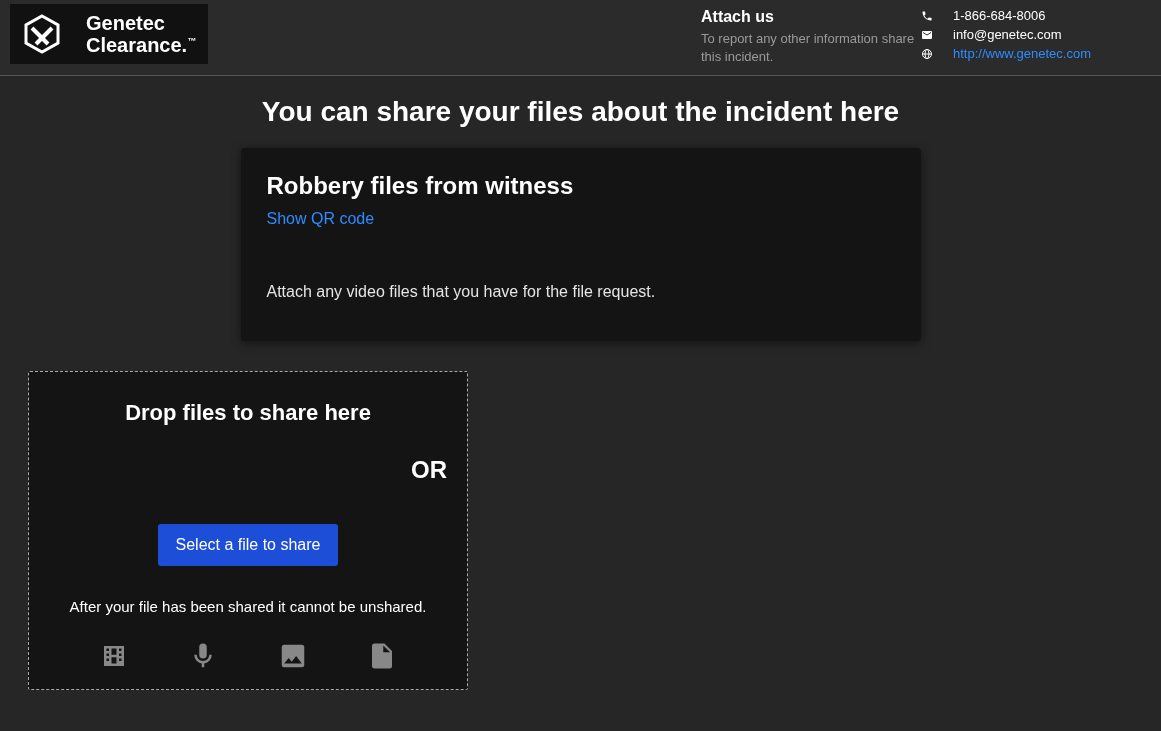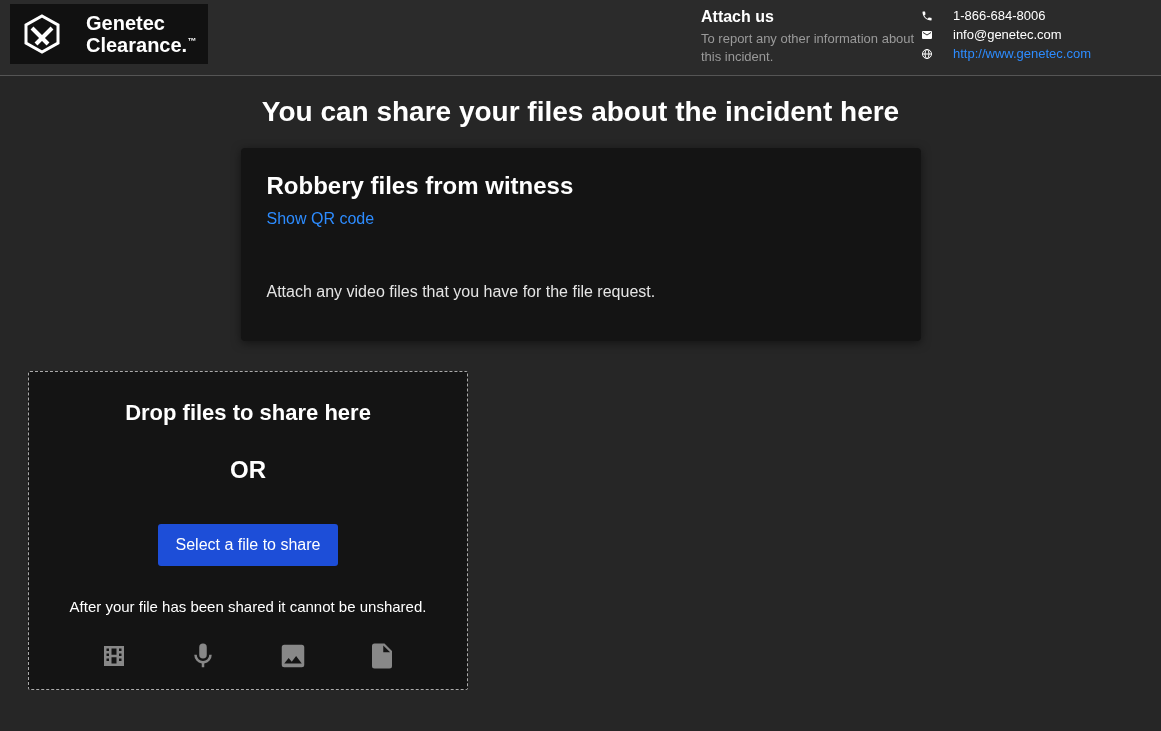--- a/index.html
+++ b/index.html
@@ -77,21 +77,21 @@
     .char-count { text-align: right; color: #888; font-size: 14px; margin-top: 8px; }
     .drop-card {
       width: 440px;
       border: 1px dashed #aaa;
       border-radius: 2px;
       background: #141414;
       text-align: center;
       padding: 28px 20px 18px;
     }
     .drop-title { font-size: 22px; font-weight: bold; margin-bottom: 30px; }
-    .drop-or { font-size: 24px; font-weight: bold; margin-bottom: 40px; }
+    .drop-or { font-size: 24px; font-weight: bold; margin-bottom: 40px; text-align: right; }
     .select-btn {
       background: #1d4ed8;
       color: #fff;
       border: none;
       padding: 12px 18px;
       font-size: 16px;
       border-radius: 3px;
       cursor: pointer;
     }
     .drop-note { margin-top: 30px; font-size: 15px; line-height: 1.5; }
@@ -109,21 +109,21 @@
       <line x1="14" y1="30" x2="30" y2="14" stroke="#fff" stroke-width="4"></line>
     </svg>
     <div class="logo-text">
       <div>Genetec</div>
       <div><span>Clearance.</span><sup style="font-size:9px">™</sup></div>
     </div>
   </div>
   <div class="header-spacer"></div>
   <div class="contact-block">
     <div class="contact-title">Attach us</div>
-    <div class="contact-desc">To report any other information about this incident.</div>
+    <div class="contact-desc">To report any other information share this incident.</div>
   </div>
   <div class="contact-info">
     <div class="contact-row">
       <svg class="icon-sm" viewBox="0 0 24 24">
           <path d="M6.6 10.8c1.4 2.8 3.8 5.2 6.6 6.6l2.2-2.2c.3-.3.7-.4 1-.2 1.2.4 2.5.6 3.8.6.6 0 1 .4 1 1v3.4c0 .6-.4 1-1 1C10.6 21 3 13.4 3 4c0-.6.4-1 1-1h3.4c.6 0 1 .4 1 1 0 1.3.2 2.6.6 3.8.1.4 0 .8-.2 1l-2.2 2z"></path>
         </svg>
       <span>1-866-684-8006</span>
     </div>
     <div class="contact-row">
       <svg class="icon-sm" viewBox="0 0 24 24">

